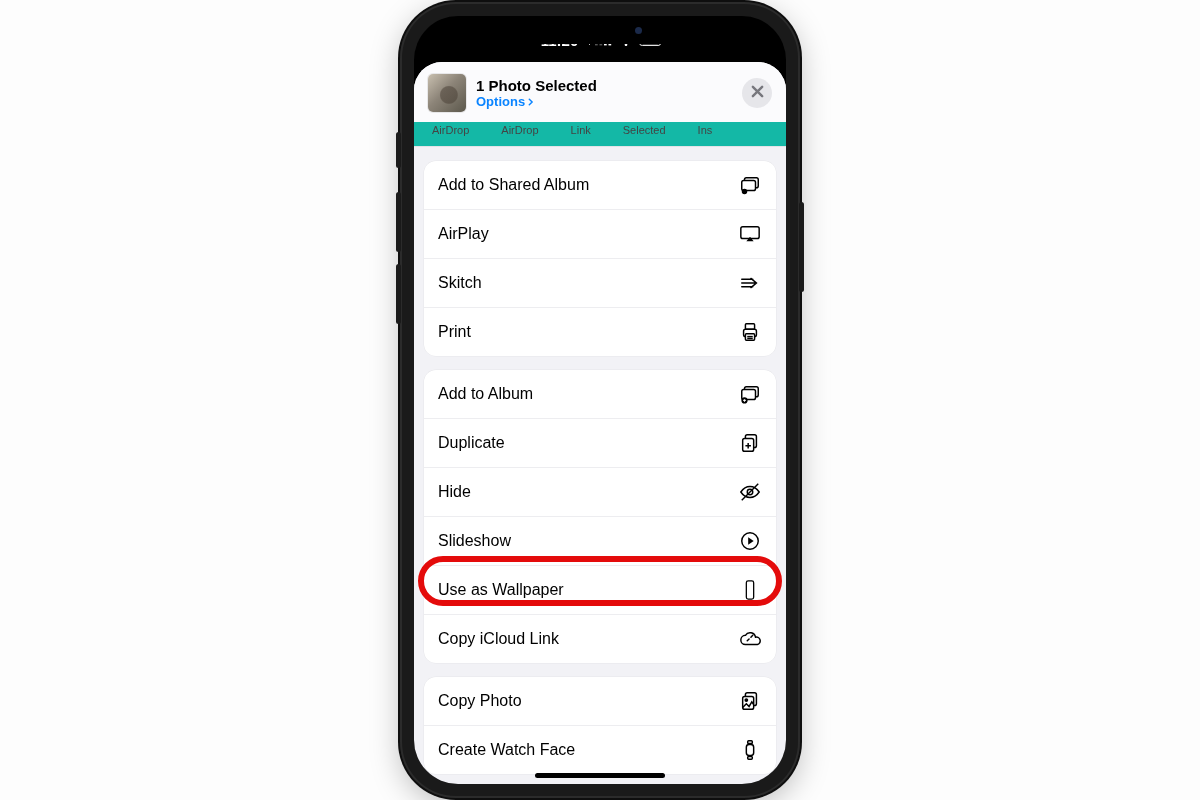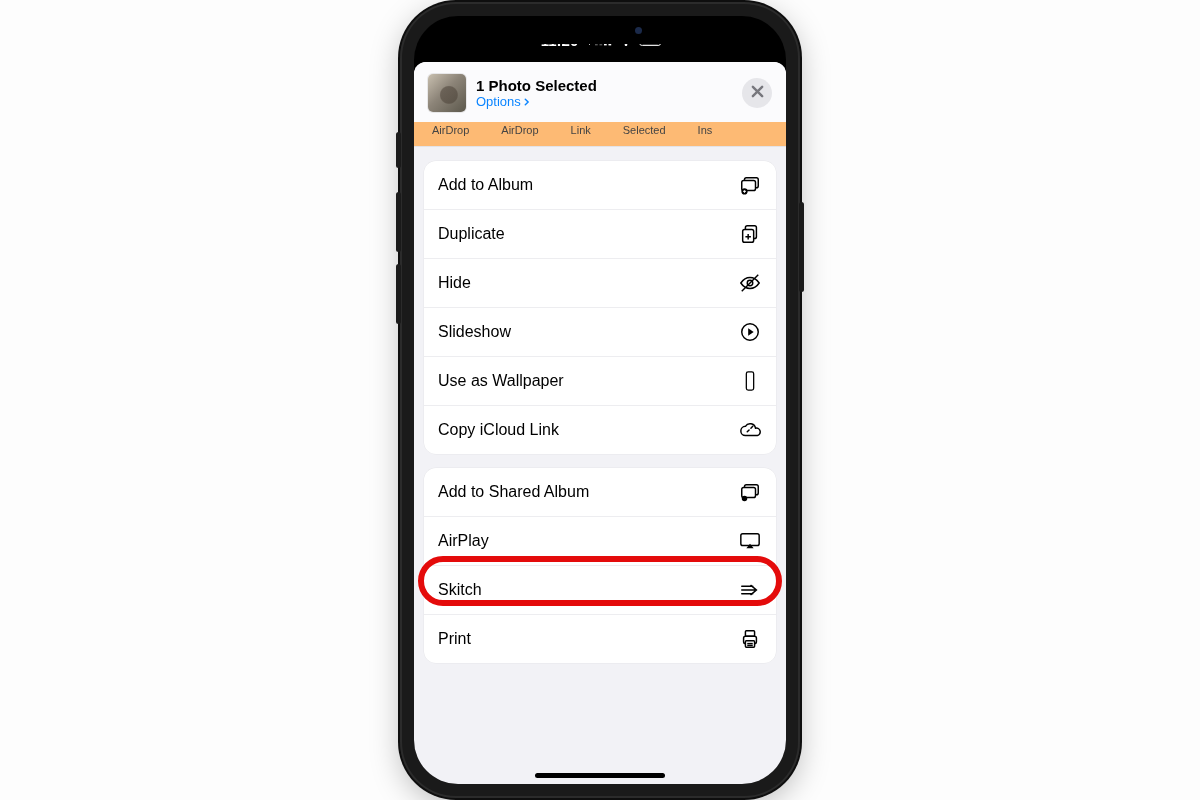--- a/index.html
+++ b/index.html
@@ -49,47 +49,48 @@
   .status-left { display:flex; align-items:center; gap:5px; padding-top:4px;}
   .status-right { display:flex; align-items:center; gap:5px; padding-top:4px;}
   .loc-arrow svg, .sig svg, .wifi svg, .batt svg { display:block; }
   .sheet {
     flex:1; background:#f2f2f6;
     border-top-left-radius: 12px; border-top-right-radius: 12px;
     margin-top: 2px;
     overflow: hidden;
     display:flex; flex-direction:column;
     position: relative;
+    border-radius: 28px;
   }
   .sheet-header {
     display:flex; align-items:center; gap:10px;
     padding:12px 14px 10px 14px;
     background:#fbfbfd;
   }
   .thumb {
     width:38px; height:38px; border-radius:5px;
     background: linear-gradient(135deg,#c9c0b0 0%, #8c8478 45%, #5c584c 100%);
     box-shadow: 0 0 0 1px rgba(0,0,0,.08);
     position:relative; overflow:hidden;
   }
   .thumb::after{
     content:""; position:absolute; inset:0;
     background: radial-gradient(circle at 55% 55%, rgba(70,60,50,.5) 0 28%, transparent 32%);
   }
   .sheet-title { font-size:15px; font-weight:600; color:#000; line-height:1.15;}
-  .options-link { color:#0a84ff; font-size:13px; font-weight:400; display:flex; align-items:center; gap:2px;}
+  .options-link { color:#0a84ff; font-size:13px; font-weight:700; display:flex; align-items:center; gap:2px;}
   .options-link .chev { font-size:12px; }
   .close-btn {
     margin-left:auto; width:30px; height:30px; border-radius:50%;
     background:#e6e6ea; display:flex; align-items:center; justify-content:center;
     color:#7a7a80;
   }
   .app-row {
     display:flex; gap:32px; padding: 2px 18px 10px 18px;
-    font-size:11px; color:#444; background:#fdba74;
+    font-size:11px; color:#444; background:#14b8a6;
     border-bottom:1px solid #e3e3e7;
     overflow:hidden; white-space:nowrap;
   }
   .app-row span { flex:0 0 auto; }
   .actions-scroll {
     flex:1; overflow:hidden; padding: 14px 10px 0 10px;
   }
   .group {
     background:#fff; border-radius:12px; margin-bottom:14px;
     box-shadow: 0 0 0 .5px rgba(0,0,0,.05);
@@ -182,80 +183,20 @@
       <div class="app-row">
         <span>AirDrop</span>
         <span>AirDrop</span>
         <span>Link</span>
         <span>Selected</span>
         <span>Ins</span>
       </div>
 
       <div class="actions-scroll">
 
-        <div class="group" style="position:relative;">
-          <div class="row">
-            <span>Add to Album</span>
-            <span class="icon">
-              <svg viewBox="0 0 24 24" fill="none" stroke="#000" stroke-width="1.6">
-                  <rect x="6" y="4" width="15" height="11" rx="2"></rect>
-                  <rect x="3" y="7" width="15" height="11" rx="2" fill="#fff"></rect>
-                  <circle cx="6" cy="19" r="2.6" fill="#000"></circle>
-                  <path d="M6 17.6v2.8M4.6 19h2.8" stroke="#fff" stroke-width="1.2"></path>
-                </svg>
-            </span>
-          </div>
-          <div class="row">
-            <span>Duplicate</span>
-            <span class="icon">
-              <svg viewBox="0 0 24 24" fill="none" stroke="#000" stroke-width="1.6">
-                  <rect x="7" y="3" width="12" height="14" rx="2"></rect>
-                  <rect x="4" y="7" width="12" height="14" rx="2" fill="#fff"></rect>
-                  <path d="M10 12v6M7 15h6"></path>
-                </svg>
-            </span>
-          </div>
-          <div class="row">
-            <span>Hide</span>
-            <span class="icon">
-              <svg viewBox="0 0 24 24" fill="none" stroke="#000" stroke-width="1.6">
-                  <path d="M2 12s4-6 10-6 10 6 10 6-4 6-10 6S2 12 2 12z"></path>
-                  <circle cx="12" cy="12" r="3"></circle>
-                  <line x1="3" y1="21" x2="21" y2="3"></line>
-                </svg>
-            </span>
-          </div>
-          <div class="row">
-            <span>Slideshow</span>
-            <span class="icon">
-              <svg viewBox="0 0 24 24" fill="none" stroke="#000" stroke-width="1.6">
-                  <circle cx="12" cy="12" r="9"></circle>
-                  <path d="M10 8l6 4-6 4z" fill="#000" stroke="none"></path>
-                </svg>
-            </span>
-          </div>
-          <div class="row">
-            <span>Use as Wallpaper</span>
-            <span class="icon">
-              <svg viewBox="0 0 24 24" fill="none" stroke="#000" stroke-width="1.4">
-                  <rect x="8" y="2" width="8" height="20" rx="2"></rect>
-                </svg>
-            </span>
-          </div>
-          <div class="row">
-            <span>Copy iCloud Link</span>
-            <span class="icon">
-              <svg viewBox="0 0 24 24" fill="none" stroke="#000" stroke-width="1.6">
-                  <path d="M7 18a5 5 0 010-10 6 6 0 0111 2 4 4 0 012 8H7z"></path>
-                  <path d="M9 14l2-2m2-2l2-2" stroke-linecap="round"></path>
-                </svg>
-            </span>
-          </div>
-        </div>
-
         <div class="group">
           <div class="row">
             <span>Add to Shared Album</span>
             <span class="icon">
               <svg viewBox="0 0 24 24" fill="none" stroke="#000" stroke-width="1.6">
                   <rect x="6" y="4" width="15" height="11" rx="2"></rect>
                   <rect x="3" y="7" width="15" height="11" rx="2" fill="#fff"></rect>
                   <circle cx="6" cy="19" r="2.2" fill="#000"></circle>
                 </svg>
             </span>
@@ -284,20 +225,103 @@
                   <rect x="5" y="9" width="14" height="8" rx="2"></rect>
                   <rect x="7" y="3" width="10" height="6" rx="1"></rect>
                   <rect x="7" y="14" width="10" height="7" rx="1" fill="#fff"></rect>
                   <line x1="9" y1="17" x2="15" y2="17"></line>
                   <line x1="9" y1="19" x2="15" y2="19"></line>
                 </svg>
             </span>
           </div>
         </div>
 
+        <div class="group" style="position:relative;">
+          <div class="row">
+            <span>Add to Album</span>
+            <span class="icon">
+              <svg viewBox="0 0 24 24" fill="none" stroke="#000" stroke-width="1.6">
+                  <rect x="6" y="4" width="15" height="11" rx="2"></rect>
+                  <rect x="3" y="7" width="15" height="11" rx="2" fill="#fff"></rect>
+                  <circle cx="6" cy="19" r="2.6" fill="#000"></circle>
+                  <path d="M6 17.6v2.8M4.6 19h2.8" stroke="#fff" stroke-width="1.2"></path>
+                </svg>
+            </span>
+          </div>
+          <div class="row">
+            <span>Duplicate</span>
+            <span class="icon">
+              <svg viewBox="0 0 24 24" fill="none" stroke="#000" stroke-width="1.6">
+                  <rect x="7" y="3" width="12" height="14" rx="2"></rect>
+                  <rect x="4" y="7" width="12" height="14" rx="2" fill="#fff"></rect>
+                  <path d="M10 12v6M7 15h6"></path>
+                </svg>
+            </span>
+          </div>
+          <div class="row">
+            <span>Hide</span>
+            <span class="icon">
+              <svg viewBox="0 0 24 24" fill="none" stroke="#000" stroke-width="1.6">
+                  <path d="M2 12s4-6 10-6 10 6 10 6-4 6-10 6S2 12 2 12z"></path>
+                  <circle cx="12" cy="12" r="3"></circle>
+                  <line x1="3" y1="21" x2="21" y2="3"></line>
+                </svg>
+            </span>
+          </div>
+          <div class="row">
+            <span>Slideshow</span>
+            <span class="icon">
+              <svg viewBox="0 0 24 24" fill="none" stroke="#000" stroke-width="1.6">
+                  <circle cx="12" cy="12" r="9"></circle>
+                  <path d="M10 8l6 4-6 4z" fill="#000" stroke="none"></path>
+                </svg>
+            </span>
+          </div>
+          <div class="row">
+            <span>Use as Wallpaper</span>
+            <span class="icon">
+              <svg viewBox="0 0 24 24" fill="none" stroke="#000" stroke-width="1.4">
+                  <rect x="8" y="2" width="8" height="20" rx="2"></rect>
+                </svg>
+            </span>
+          </div>
+          <div class="row">
+            <span>Copy iCloud Link</span>
+            <span class="icon">
+              <svg viewBox="0 0 24 24" fill="none" stroke="#000" stroke-width="1.6">
+                  <path d="M7 18a5 5 0 010-10 6 6 0 0111 2 4 4 0 012 8H7z"></path>
+                  <path d="M9 14l2-2m2-2l2-2" stroke-linecap="round"></path>
+                </svg>
+            </span>
+          </div>
+        </div>
+
+        <div class="group">
+          <div class="row">
+            <span>Copy Photo</span>
+            <span class="icon">
+              <svg viewBox="0 0 24 24" fill="none" stroke="#000" stroke-width="1.6">
+                  <rect x="7" y="3" width="12" height="14" rx="2"></rect>
+                  <rect x="4" y="7" width="12" height="14" rx="2" fill="#fff"></rect>
+                  <circle cx="8" cy="11" r="1.3" fill="#000"></circle>
+                  <path d="M4 19l4-4 3 3 3-5 2 3"></path>
+                </svg>
+            </span>
+          </div>
+          <div class="row">
+            <span>Create Watch Face</span>
+            <span class="icon">
+              <svg viewBox="0 0 24 24" fill="none" stroke="#000" stroke-width="1.6">
+                  <rect x="8" y="6" width="8" height="12" rx="3"></rect>
+                  <rect x="9.5" y="2" width="5" height="3" rx="1"></rect>
+                  <rect x="9.5" y="19" width="5" height="3" rx="1"></rect>
+                </svg>
+            </span>
+          </div>
+        </div>
 
       </div>
 
       <div class="highlight"></div>
       <div class="home-ind"></div>
     </div>
   </div>
 </div>
 
 </body></html>

